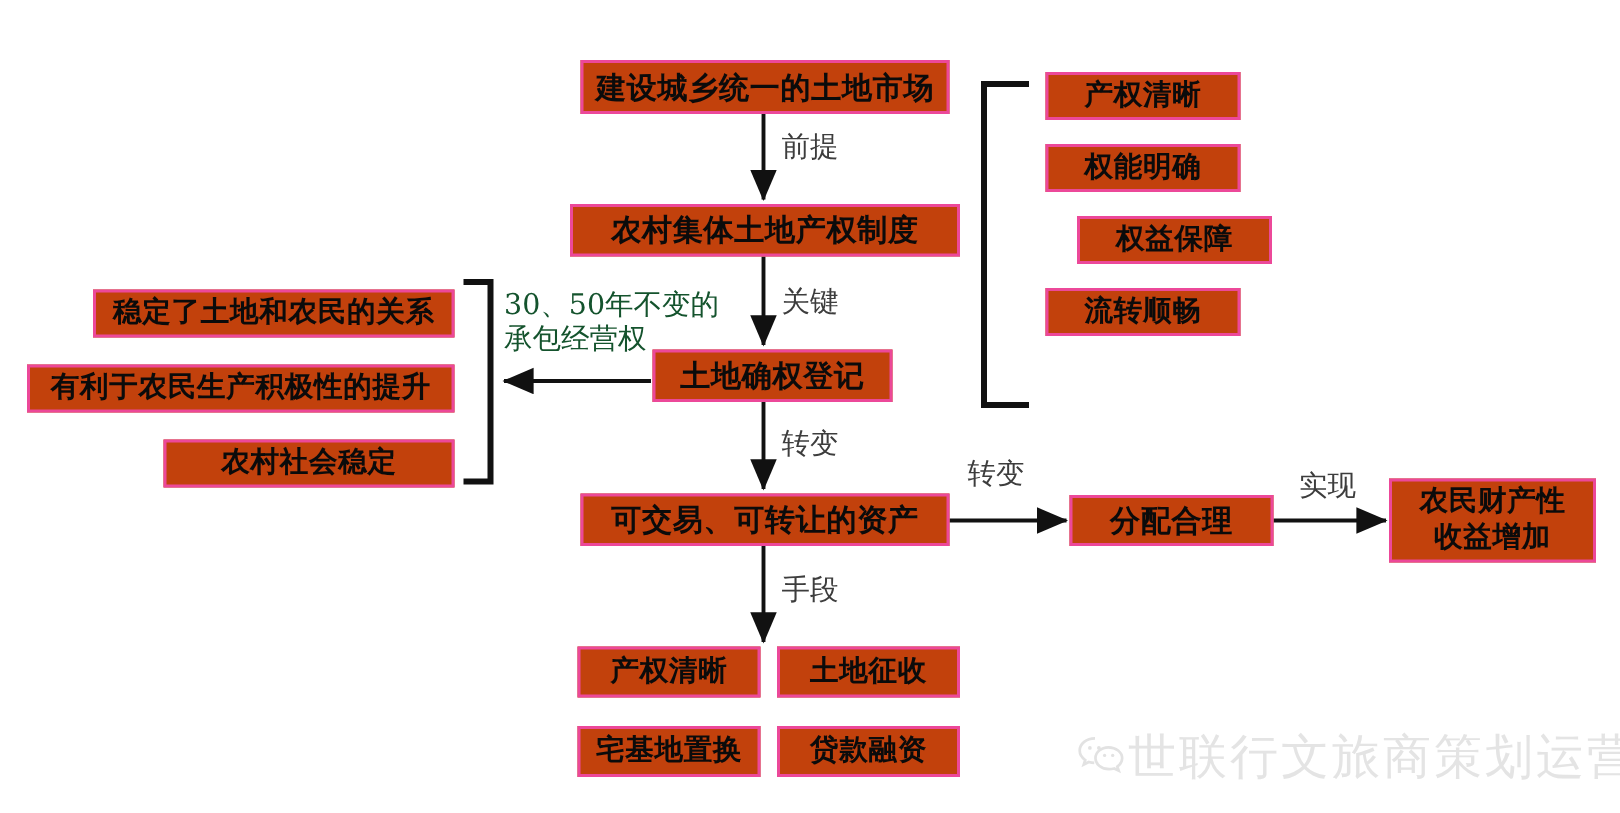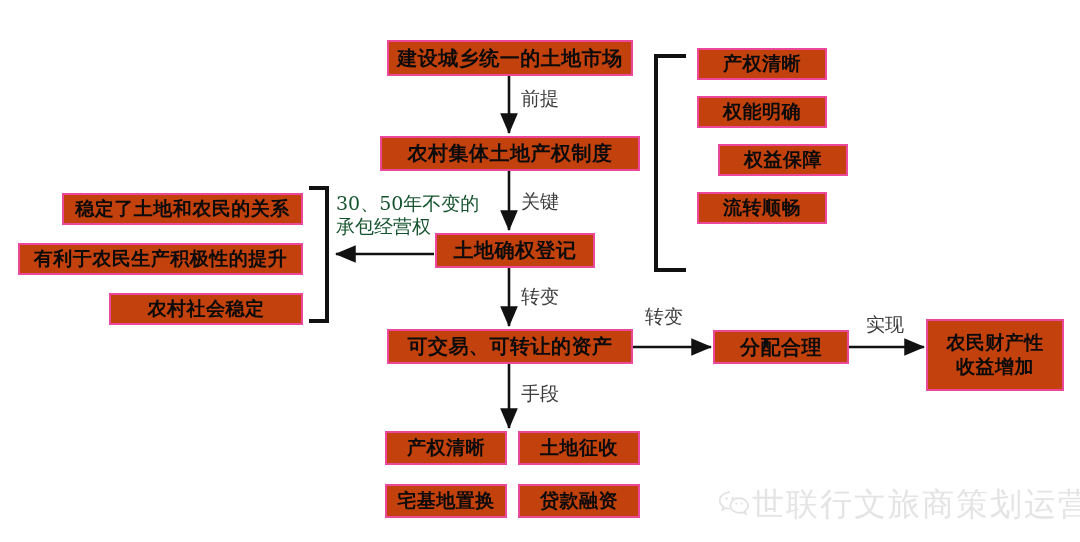--- a/index.html
+++ b/index.html
@@ -112,21 +112,21 @@
   </div>
 
   <div class="node" style="left:387px; top:329px; width:246px; height:35px; font-size:20px;">
     <span>可交易、可转让的资产</span>
   </div>
 
   <div class="node" style="left:713px; top:330px; width:136px; height:34px; font-size:20px;">
     <span>分配合理</span>
   </div>
 
-  <div class="node two-line" style="left:926px; top:319px; width:138px; height:72px; font-size:19px;">
+  <div class="node two-line" style="left:926px; top:319px; width:138px; height:56px; font-size:19px;">
     <span>农民财产性</span>
     <span>收益增加</span>
   </div>
 
   <div class="node" style="left:697px; top:48px; width:130px; height:32px; font-size:19px;">
     <span>产权清晰</span>
   </div>
   <div class="node" style="left:697px; top:96px; width:130px; height:32px; font-size:19px;">
     <span>权能明确</span>
   </div>

